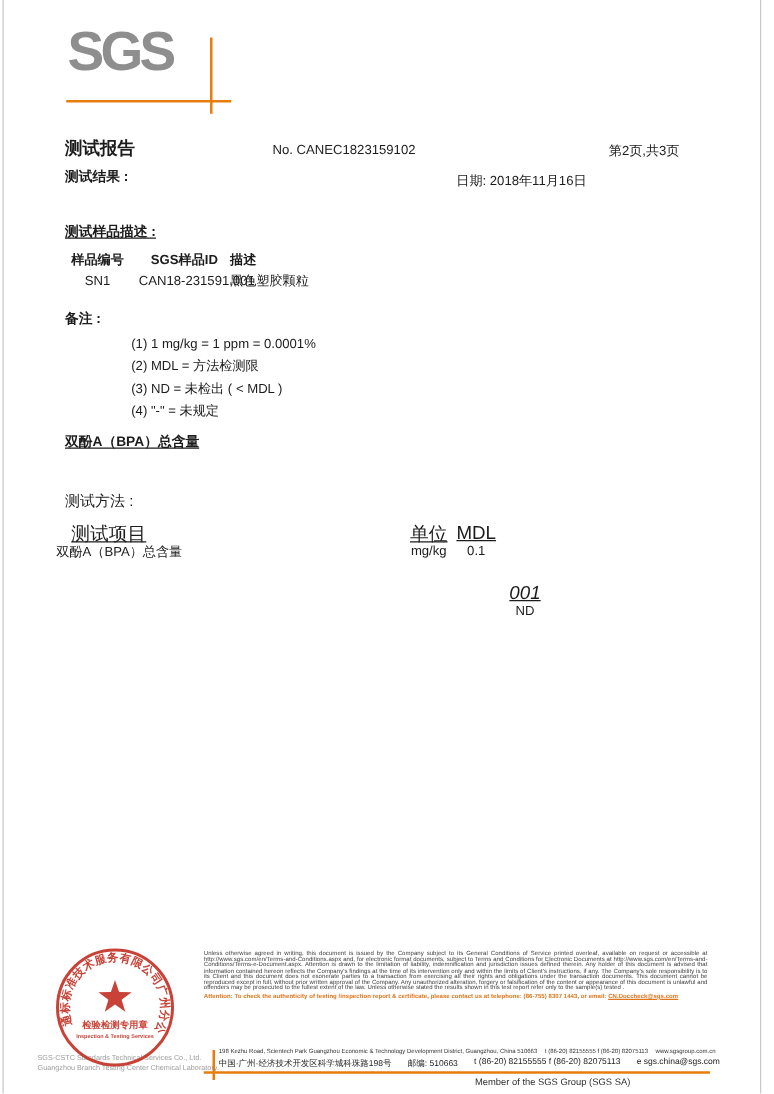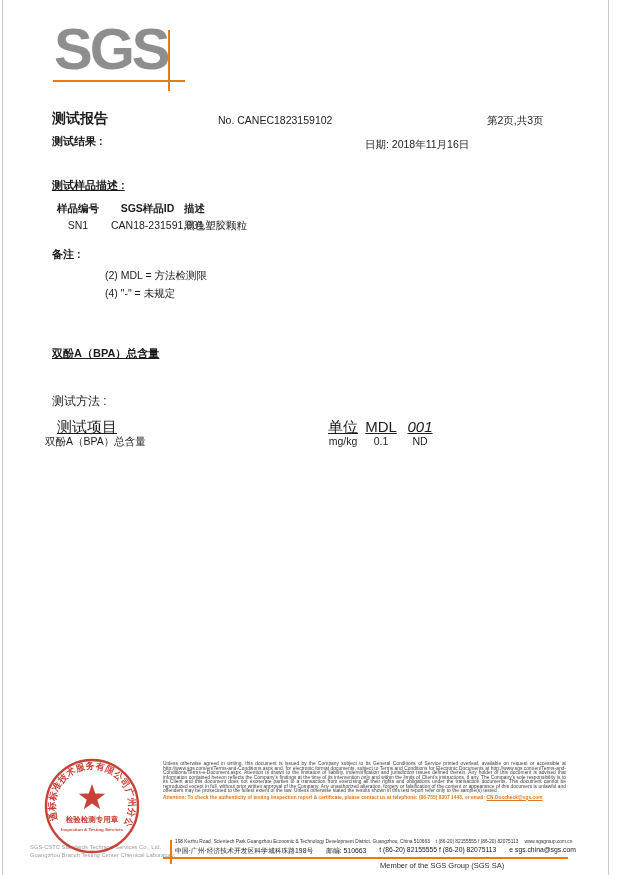--- a/index.html
+++ b/index.html
@@ -4,21 +4,21 @@
 <style>
   * { margin:0; padding:0; box-sizing:border-box; }
   html,body { background:#ffffff; }
   body { font-family:"Liberation Sans","DejaVu Sans",sans-serif; color:#1c1c1c; }
   .page { position:relative; width:619px; height:875px; background:#fff; overflow:hidden; }
   .edge { position:absolute; top:0; bottom:0; width:1px; background:#c9c9c9; }
   .edge.left { left:2px; }
   .edge.right { left:608px; }
 
   
-  .logo-text { position:absolute; left:54px; top:20px; font-size:58px; font-weight:700;
+  .logo-text { position:absolute; left:54px; top:20px; font-size:44px; font-weight:700;
                letter-spacing:-3px; color:#8e8e8e; line-height:1; }
   .logo-hline { position:absolute; left:53px; top:80px; width:132px; height:2px; background:#e87d0e; }
   .logo-vline { position:absolute; left:168px; top:30px; width:2px; height:61px; background:#e87d0e; }
 
   
   .report-title { position:absolute; left:52px; top:110px; font-size:14px; font-weight:700; }
   .report-no   { position:absolute; left:218px; top:114px; font-size:10.5px; }
   .report-date { position:absolute; left:365px; top:114px; font-size:10.5px;margin-top:24px; }
   .report-page { position:absolute; left:487px; top:114px; font-size:10.5px; }
 
@@ -44,21 +44,21 @@
   .method-text { position:absolute; left:103px; top:372px; width:462px; font-size:11px;
                  line-height:18.5px; text-align:justify; }
 
   
   .rt-h { position:absolute; top:418px; font-size:15px; font-weight:400; text-decoration:underline; }
   .rt-r { position:absolute; top:435px; font-size:10.5px; }
   .rt-item-h { left:57px; }
   .rt-item { left:45px; }
   .col-unit { left:318px; width:50px; text-align:center; }
   .col-mdl  { left:361px; width:40px; text-align:center; }
-  .col-001  { left:400px; width:40px; text-align:center; }
+  .col-001  { left:400px; width:40px; text-align:center;margin-top:48px; }
   .italic { font-style:italic; }
 
   
   .legal-block { position:absolute; left:163px; top:762px; width:403px; font-size:4.8px;
                  line-height:4.5px; text-align:justify; color:#3c3c3c; letter-spacing:0.05px; }
   .attention { margin-top:2px; color:#e0761d; font-weight:700; }
   .attention a, .doc-email { color:#e0761d; text-decoration:underline; }
 
   .company-text { position:absolute; left:30px; top:843px; font-size:5.8px; line-height:8px;
                   color:#9d9d9d; white-space:nowrap; }
@@ -101,21 +101,23 @@
     </div>
     <div class="tr">
       <span class="c1">SN1</span>
       <span class="c2">CAN18-231591.001</span>
       <span class="c3">黑色塑胶颗粒</span>
     </div>
   </div>
 
   <div class="remarks-label lbl">备注 :</div>
   <div class="remarks">
+    <div>(1) 1 mg/kg = 1 ppm = 0.0001%</div>
     <div>(2) MDL = 方法检测限</div>
+    <div>(3) ND = 未检出 ( &lt; MDL )</div>
     <div>(4) "-" = 未规定</div>
   </div>
 
   <div class="bpa-heading">双酚A（BPA）总含量</div>
 
   <div class="method-label">测试方法 :</div>
 
   <div class="rt-h rt-item-h">测试项目</div>
   <div class="rt-h col-unit">单位</div>
   <div class="rt-h col-mdl">MDL</div>

